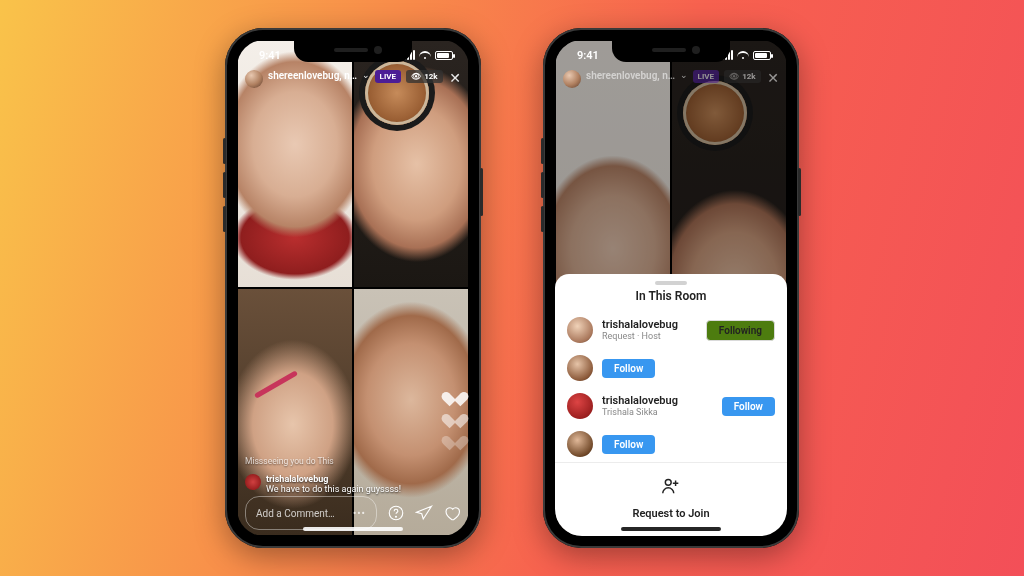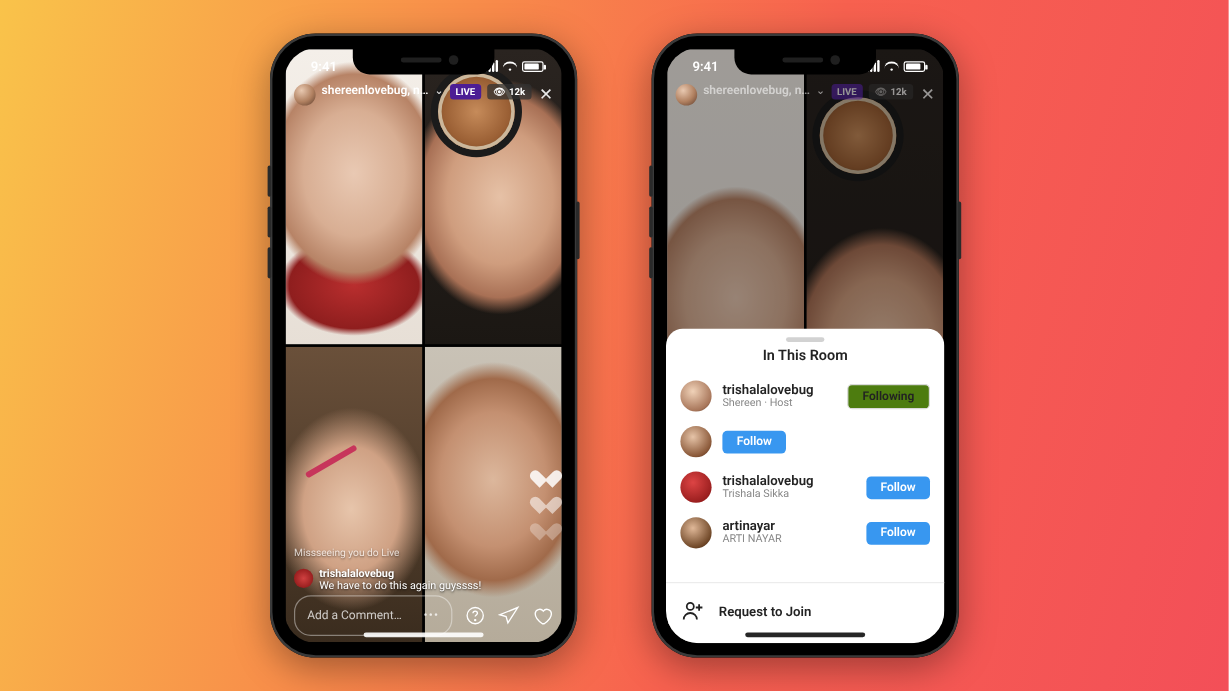--- a/index.html
+++ b/index.html
@@ -84,21 +84,21 @@
   .pav.p2{background:radial-gradient(circle at 40% 35%,#e6c4a8,#8a5838 70%,#3a1e0e);}
   .pav.p3{background:radial-gradient(circle at 40% 35%,#d44,#801010);}
   .pav.p4{background:radial-gradient(circle at 40% 35%,#e0b898,#704828 70%,#2a1608);}
   .pinfo{flex:1;display:flex;flex-direction:column;}
   .pinfo .pu{font-size:11px;font-weight:600;line-height:1.2;}
   .pinfo .ps{font-size:9px;color:#888;line-height:1.2;}
   .pbtn{font-size:10px;font-weight:600;padding:4px 12px;border-radius:4px;}
   .pbtn.follow{background:#3897f0;color:#fff;}
   .pbtn.following{background:#4d7c0f;border:1px solid #dadada;color:#222;}
   .sep{height:1px;background:#ececec;margin:2px 0;}
-  .reqrow{display:flex;align-items:center;gap:10px;padding:10px 12px 16px;}
+  .reqrow{display:flex;align-items:center;gap:10px;padding:10px 12px 16px;flex-direction:column;}
   .reqicon{width:22px;height:22px;display:flex;align-items:center;justify-content:center;}
   .reqicon svg{width:22px;height:22px;stroke:#222;fill:none;stroke-width:1.6;}
   .reqrow span{font-size:11px;font-weight:600;}
   .eye{font-size:8px;margin-right:1px;}
 </style>
 </head>
 <body>
 
 <div class="stage">
 
@@ -152,21 +152,21 @@
           </div>
       </div>
 
       <div class="reactions">
         <div class="heart"></div>
         <div class="heart" style="opacity:.55"></div>
         <div class="heart" style="opacity:.3"></div>
       </div>
 
       <div class="comments">
-        <div class="joined">Missseeing you do Live</div>
+        <div class="joined">Missseeing you do This</div>
         <div class="cline">
           <div class="av b"></div>
           <div class="txt">
               <span class="u">trishalalovebug</span>
               <span>We have to do this again guyssss!</span>
             </div>
         </div>
       </div>
 
       <div class="footer">
@@ -239,42 +239,38 @@
       <div class="dim"></div>
 
       <div class="sheet">
         <div class="handle"></div>
         <h3>In This Room</h3>
         <div class="plist">
           <div class="prow">
             <div class="pav p1"></div>
             <div class="pinfo">
                 <span class="pu">trishalalovebug</span>
-                <span class="ps">Shereen · Host</span>
+                <span class="ps">Request · Host</span>
               </div>
             <div class="pbtn following">Following</div>
           </div>
           <div class="prow">
             <div class="pav p2"></div>
             <div class="pbtn follow">Follow</div>
           </div>
           <div class="prow">
             <div class="pav p3"></div>
             <div class="pinfo">
                 <span class="pu">trishalalovebug</span>
                 <span class="ps">Trishala Sikka</span>
               </div>
             <div class="pbtn follow">Follow</div>
           </div>
           <div class="prow">
             <div class="pav p4"></div>
-            <div class="pinfo">
-                <span class="pu">artinayar</span>
-                <span class="ps">ARTI NAYAR</span>
-              </div>
             <div class="pbtn follow">Follow</div>
           </div>
         </div>
         <div class="sep"></div>
         <div class="reqrow">
           <div class="reqicon">
             <svg viewBox="0 0 24 24">
                 <circle cx="9" cy="8" r="3.2"></circle>
                 <path d="M3 20c0-3.3 2.7-6 6-6s6 2.7 6 6"></path>
                 <path d="M17 6v6M14 9h6"></path>

